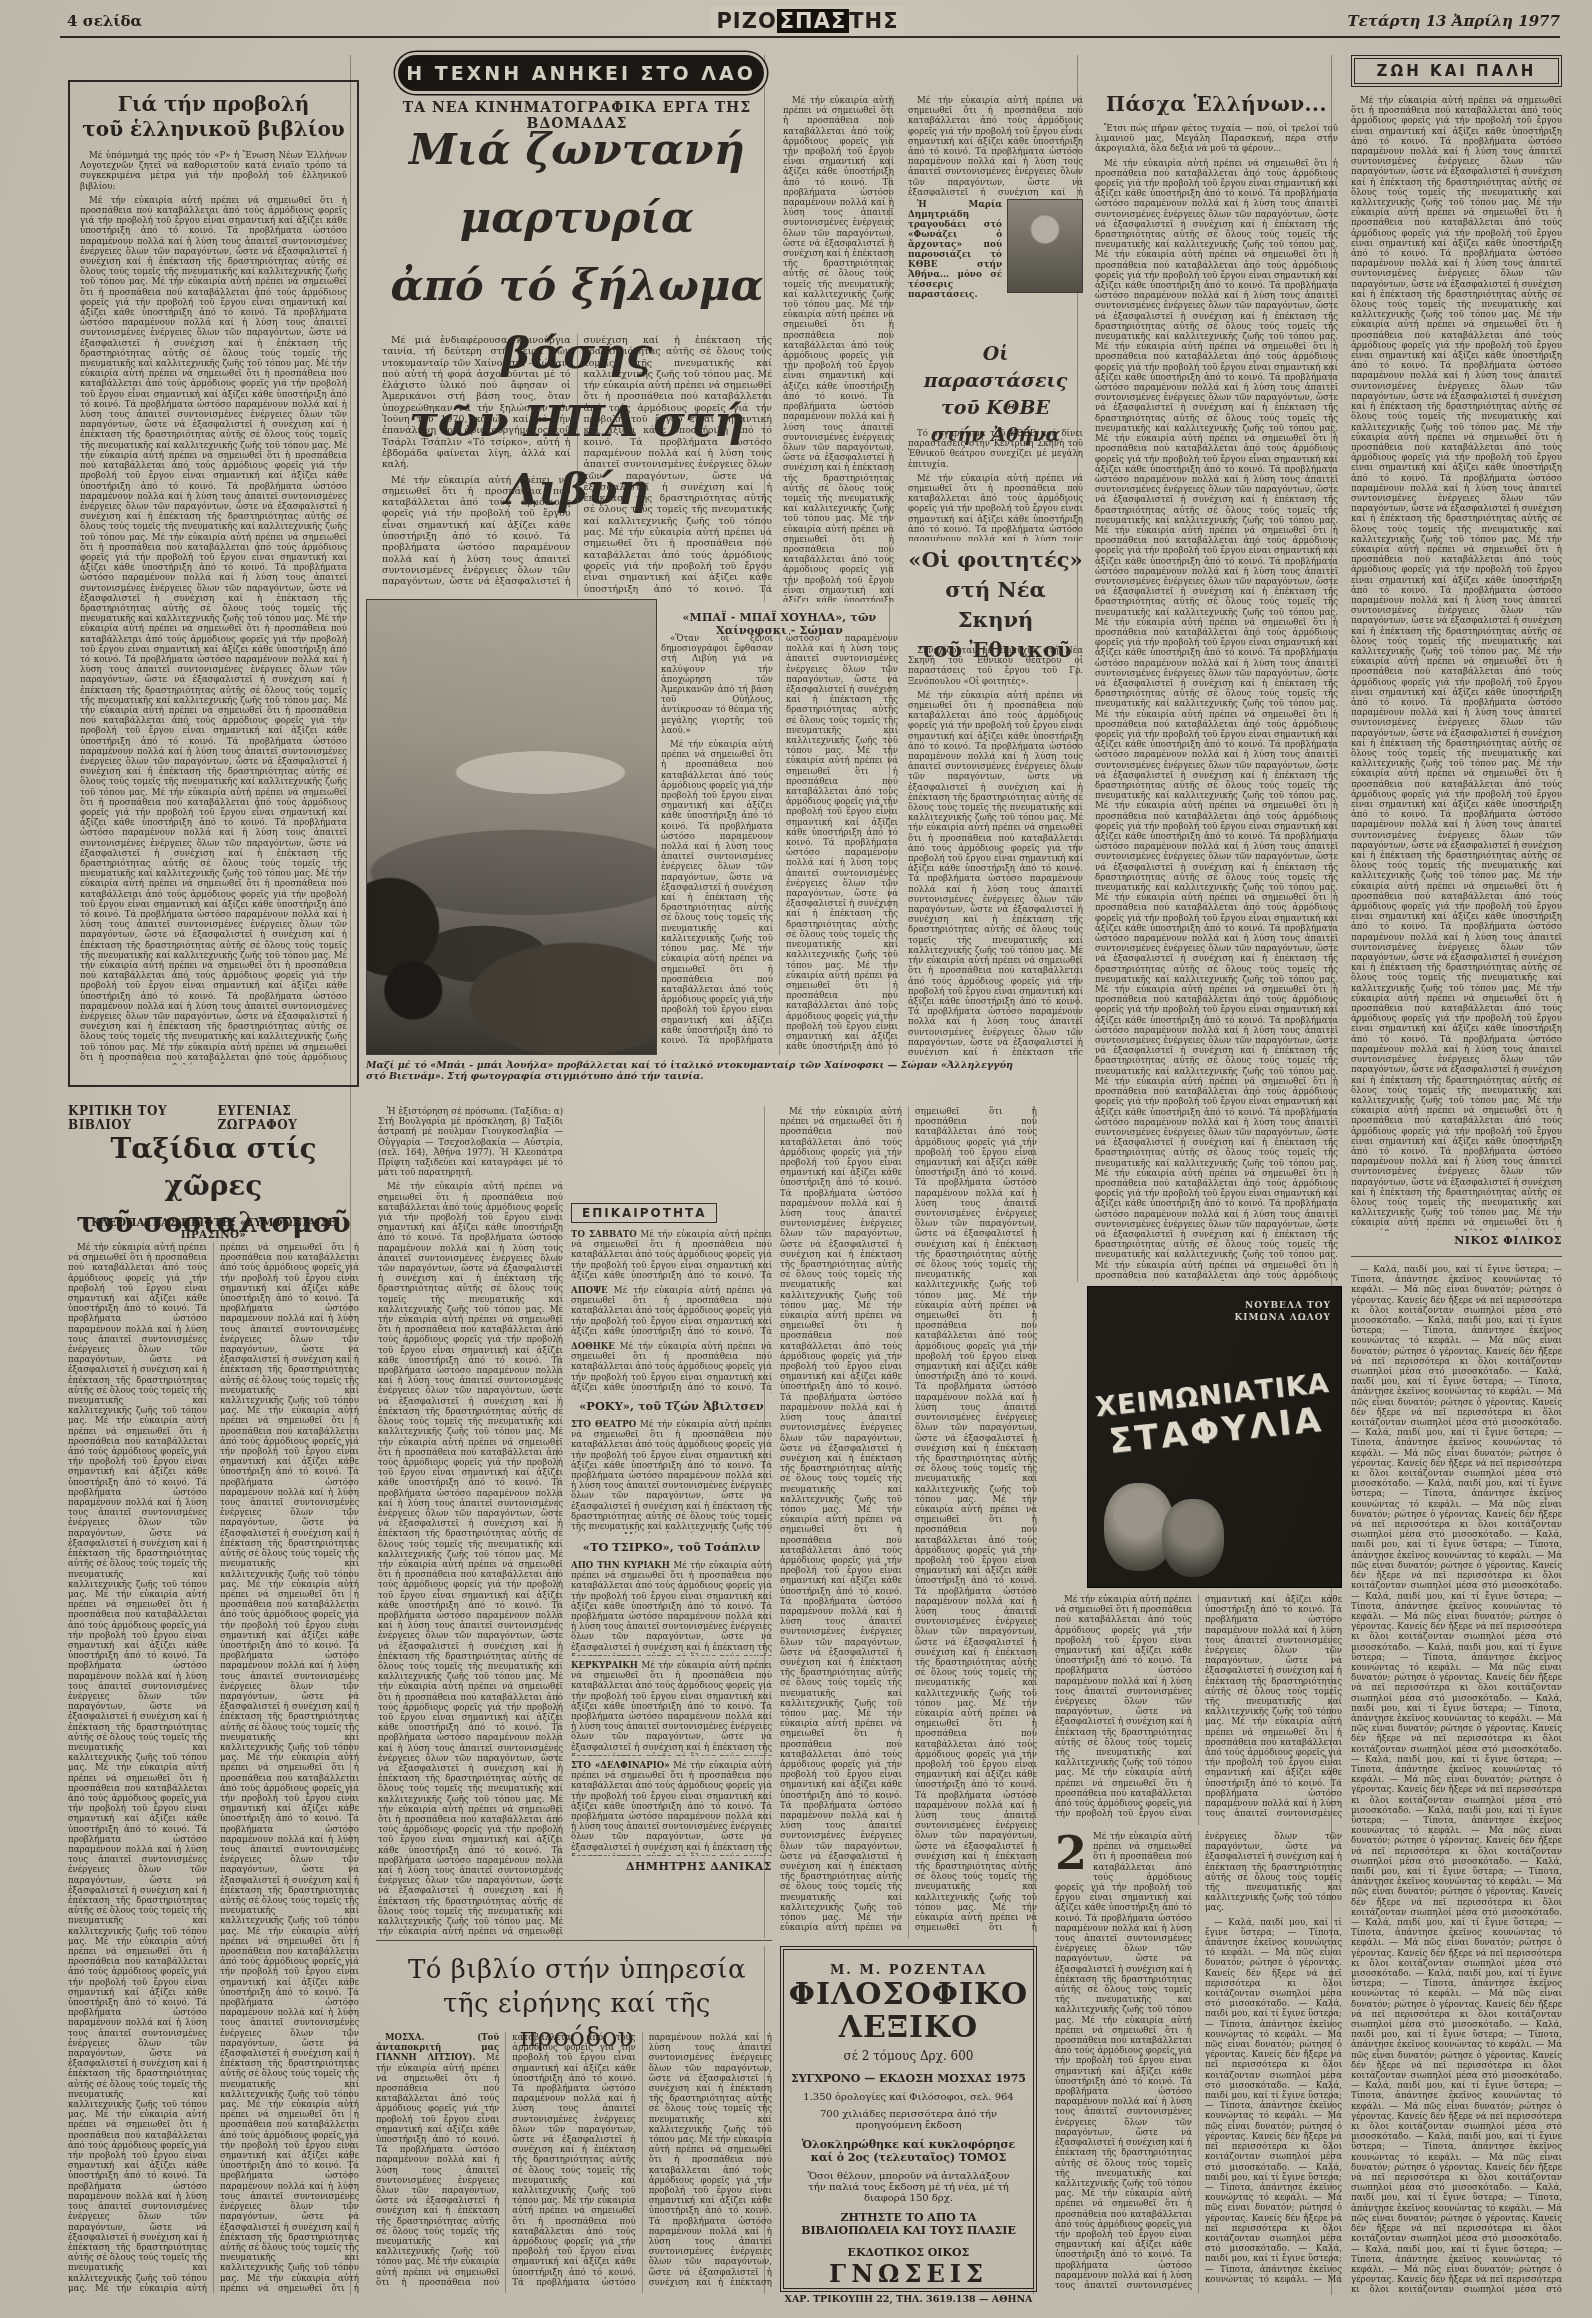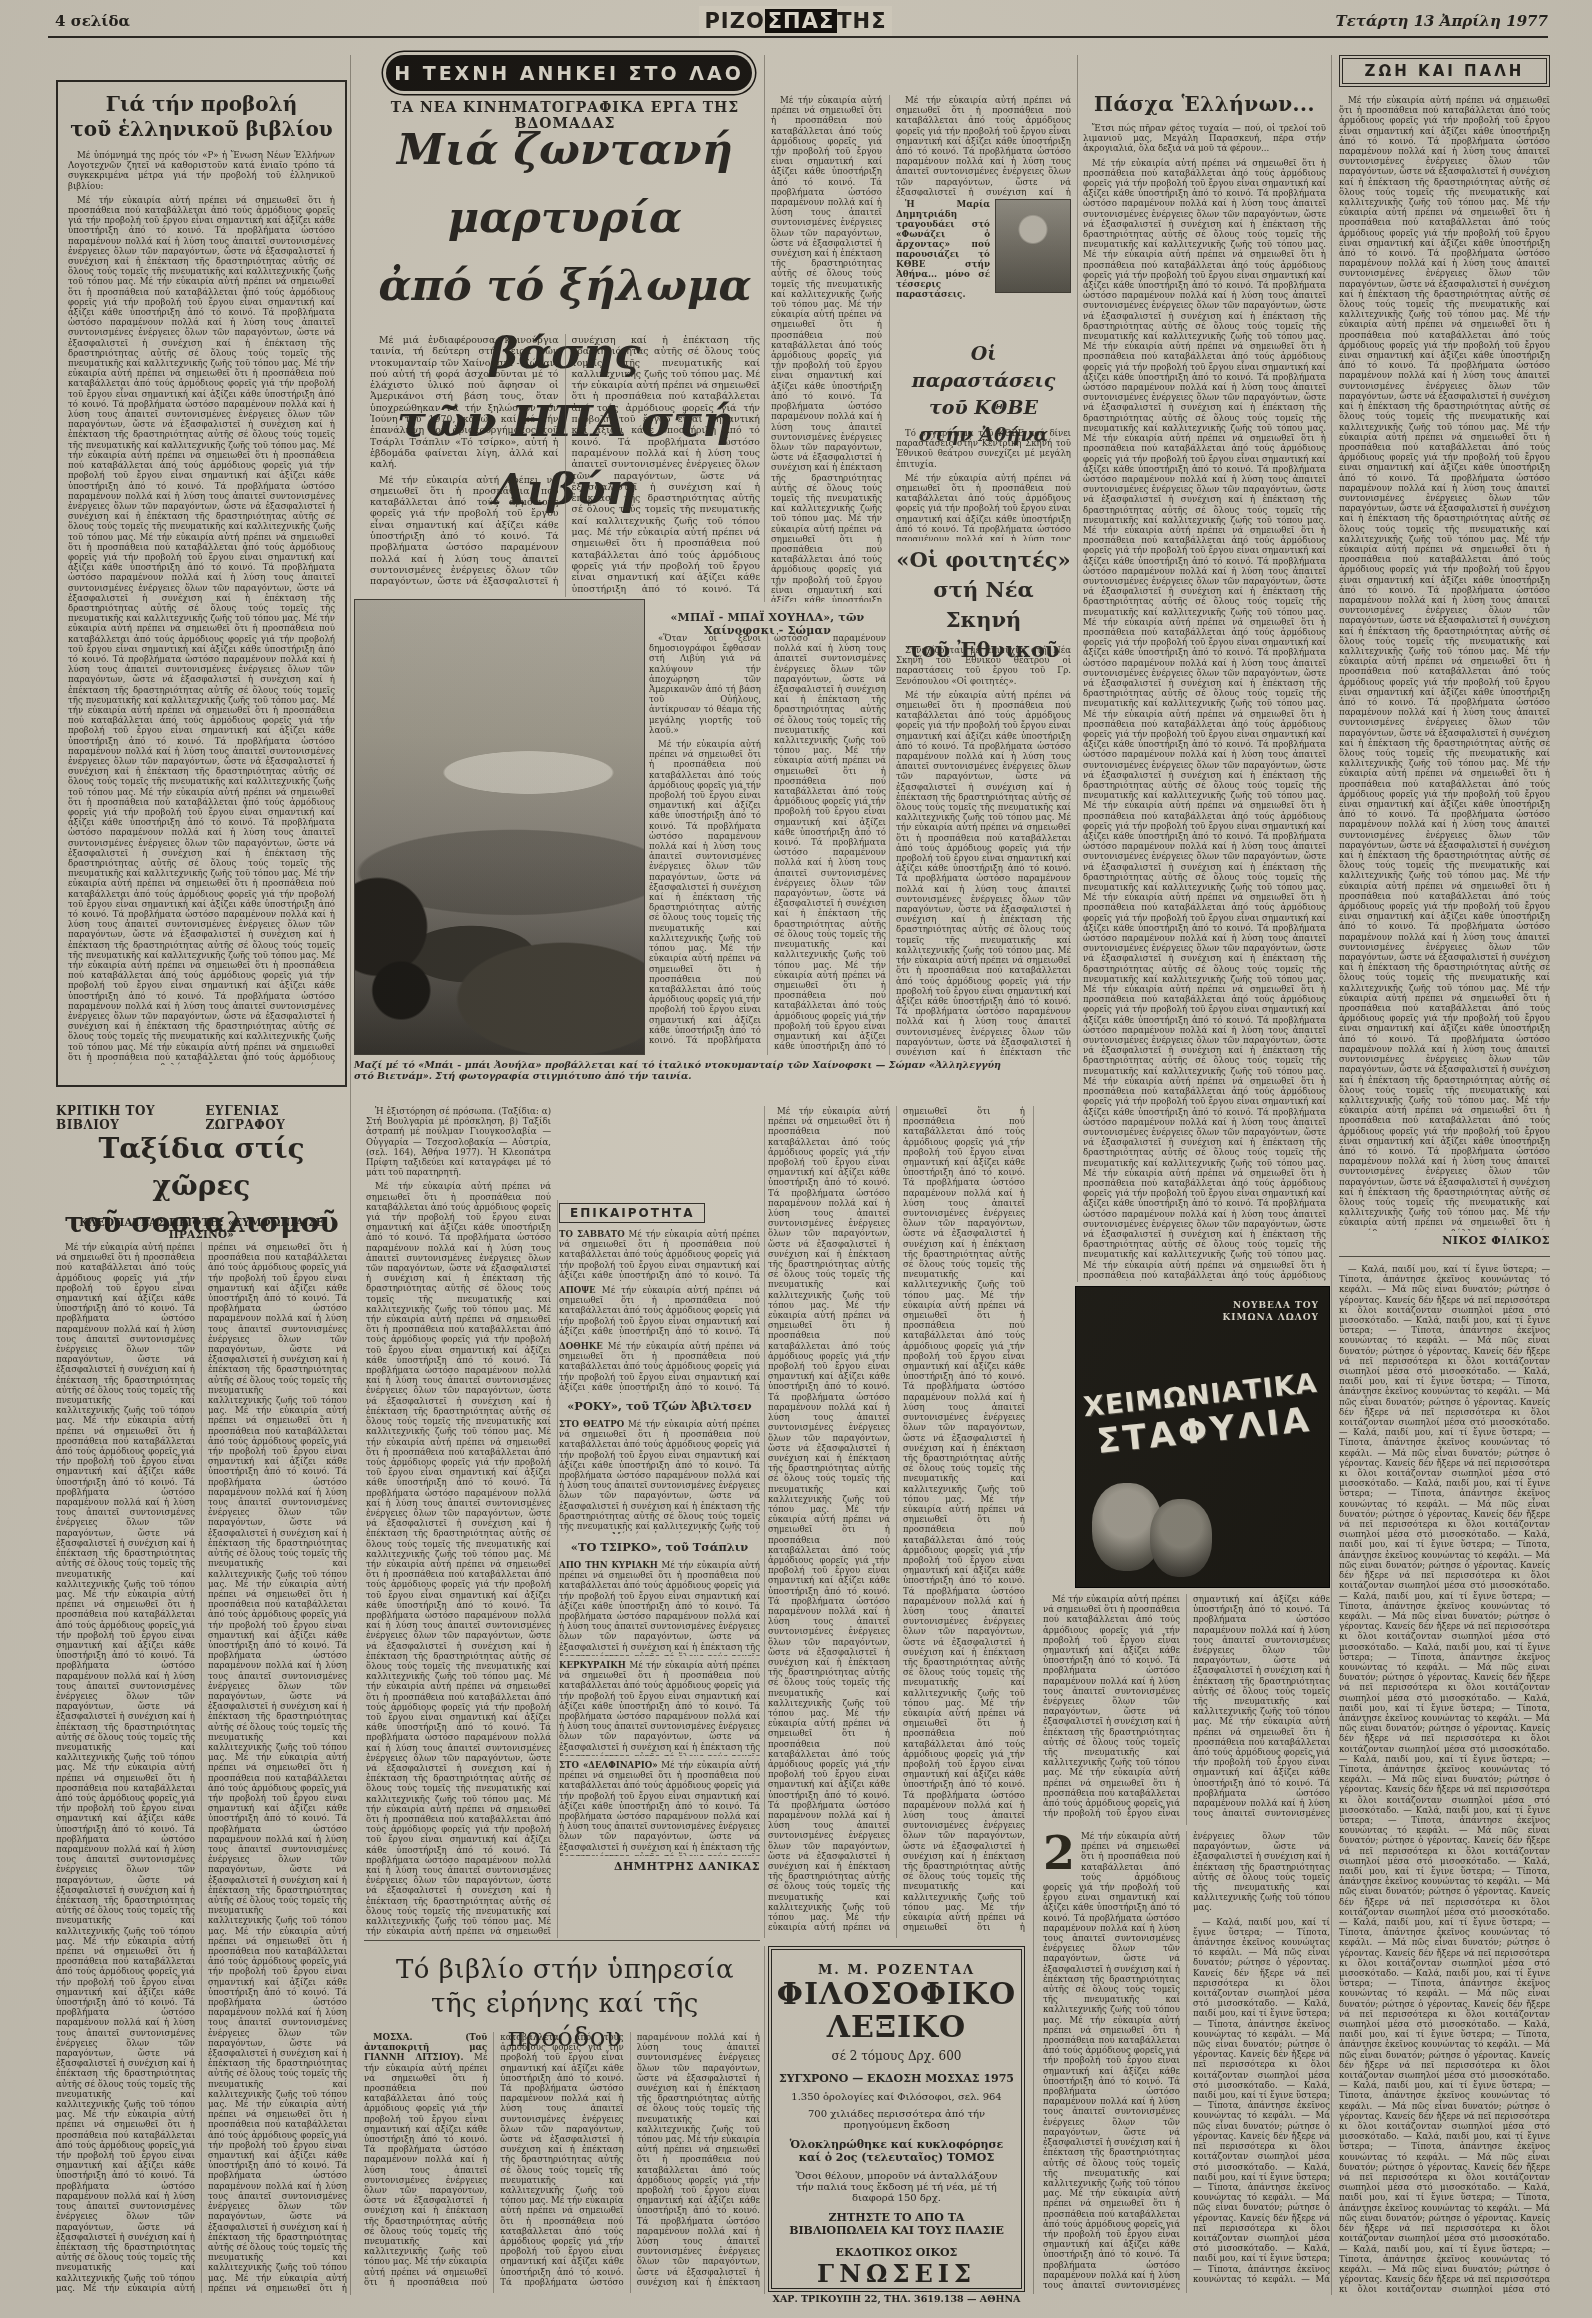--- a/index.html
+++ b/index.html
@@ -2,21 +2,21 @@
 <html><head>
 <meta charset="utf-8">
 <style>
   * { margin:0; padding:0; box-sizing:border-box; }
   html,body { background:#8b877d; }
   body { font-family:"DejaVu Serif", serif; }
   #paper { position:relative; width:1592px; height:2318px; margin:0 auto;
            background:#ccc6b8; color:#24211c; overflow:hidden; }
   #paper::after { content:""; position:absolute; inset:0; pointer-events:none;
            background:radial-gradient(ellipse at 50% 38%, rgba(255,255,255,.06), rgba(0,0,0,.08) 92%); }
-  .abs { position:absolute; }
+  .abs { position:absolute;margin-left:12px; }
   .vr { position:absolute; width:1px; background:#55504487; }
   .hr { position:absolute; height:1px; background:#4e4a40; }
   .bt { font-size:8.6px; line-height:10.2px; text-align:justify; color:#282419; overflow:hidden; }
   .bt p { margin-bottom:4px; text-indent:9px; }
   .cols2 { column-count:2; column-gap:13px; column-rule:1px solid rgba(80,74,62,.5); }
   .cols3 { column-count:3; column-gap:13px; column-rule:1px solid rgba(80,74,62,.5); }
 
   .page-num { font-weight:bold; font-size:15px; }
   .masthead { text-align:center; background:#ccc6b8; z-index:3;
               font-family:"DejaVu Sans", sans-serif; font-weight:bold; font-size:21px; letter-spacing:1px; }

